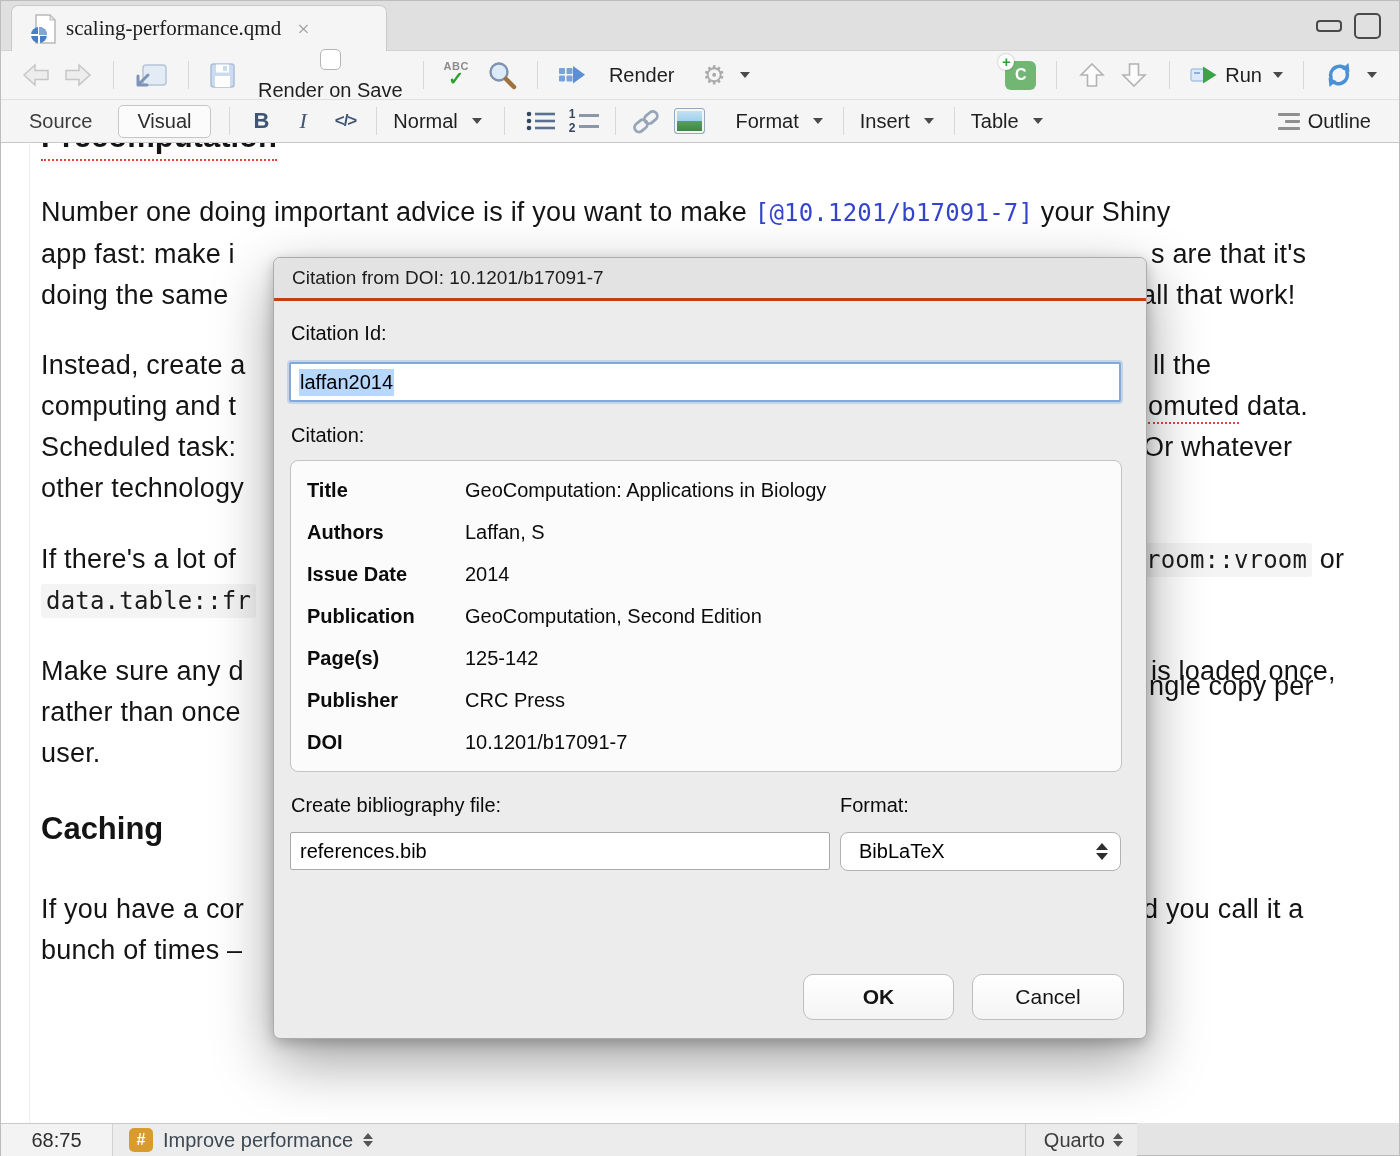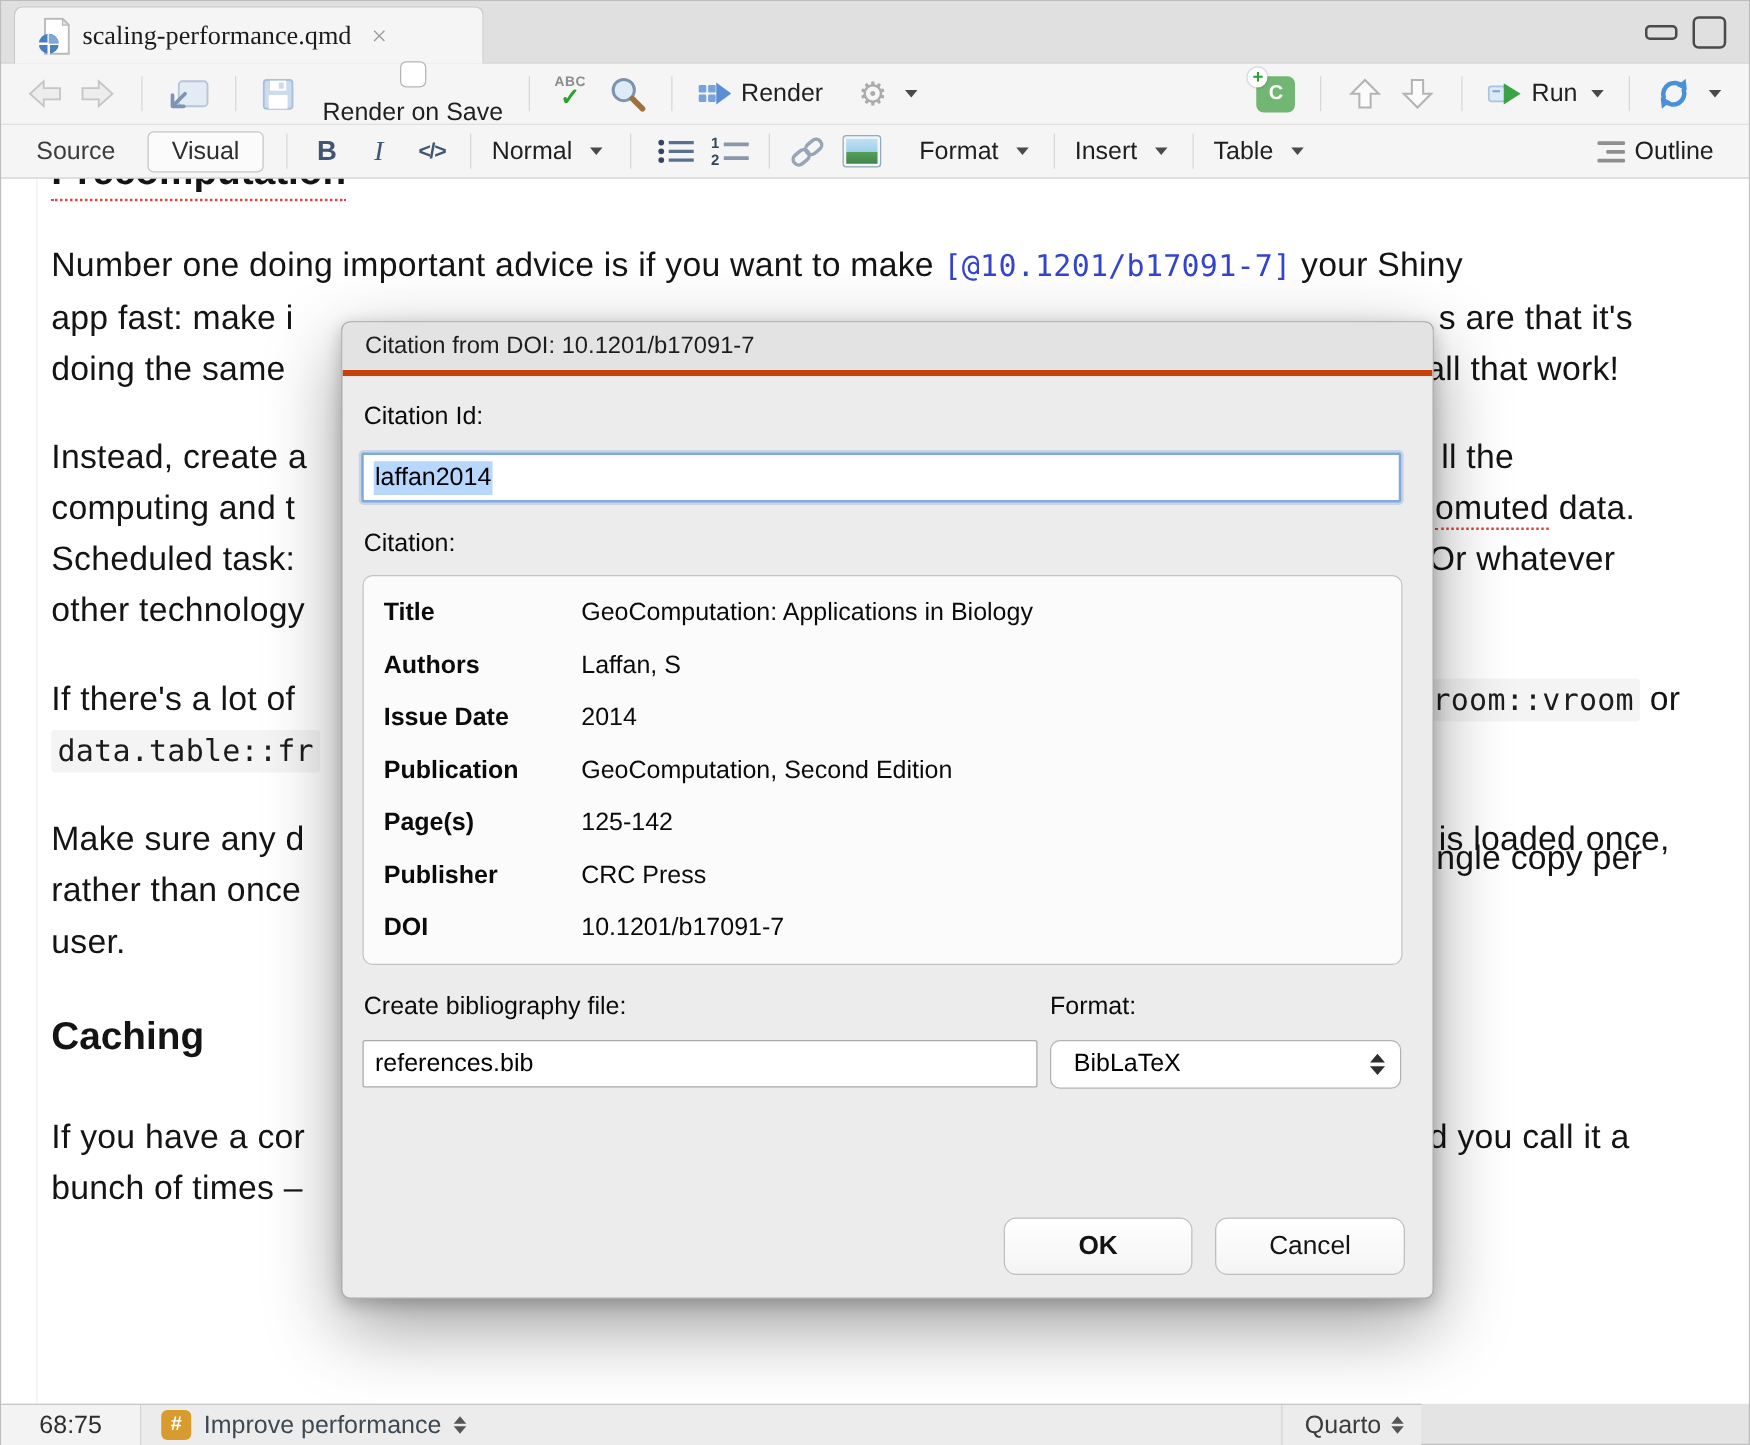--- a/index.html
+++ b/index.html
@@ -48,21 +48,21 @@
   .gutter-line { position:absolute; left:28px; top:0; bottom:0; width:1px; background:#efefef; }
   .doc-line { position:absolute; font-size:27px; color:#141414; white-space:pre; letter-spacing:0.2px; }
   .h1cut { position:absolute; left:40px; top:-24px; font-size:31px; font-weight:bold; color:#141414; border-bottom:2.5px dotted #e0453a; padding-bottom:4px; }
   .h2 { position:absolute; left:40px; font-size:31px; font-weight:bold; color:#141414; }
   .code { font-family:"DejaVu Sans Mono", monospace; font-size:24px; background:#f4f4f4; border-radius:3px; padding:3px 5px; color:#1c1c1c; }
   .cite { font-family:"DejaVu Sans Mono", monospace; font-size:24px; color:#3544cf; }
   .misspell { border-bottom:2.5px dotted #e0453a; padding-bottom:1px; }
 
   
   .dialog { position:absolute; left:272px; top:256px; width:874px; height:782px; background:#ececec; border:1px solid #ababab; border-radius:7px; box-shadow:0 22px 60px rgba(0,0,0,.38), 0 4px 14px rgba(0,0,0,.22); z-index:10; }
-  .dialog-title { height:43px; background:#e3e3e3; border-bottom:5px solid #c2410c; border-radius:7px 7px 0 0; display:flex; align-items:center; padding:0 18px; font-size:19px; color:#1d1d1d; }
+  .dialog-title { height:43px; background:#e3e3e3; border-bottom:3px solid #c2410c; border-radius:7px 7px 0 0; display:flex; align-items:center; padding:0 18px; font-size:19px; color:#1d1d1d; }
   .dlg-label { position:absolute; left:17px; font-size:20px; color:#0b0b0b; }
   .cit-id-input { position:absolute; left:15px; top:104px; width:832px; height:40px; background:#fff; border:2.5px solid #82a9dc; border-radius:2px; box-shadow:0 0 0 2px rgba(130,169,220,.35); display:flex; align-items:center; padding:0 8px; font-size:20px; color:#000; }
   .cit-id-input .sel { background:#b8d7fd; padding:2px 1px; }
   .details-box { position:absolute; left:16px; top:202px; width:832px; height:312px; background:#fbfbfb; border:1px solid #c3c3c3; border-radius:8px; padding:8px 16px; }
   .detail-row { display:grid; grid-template-columns:158px 1fr; height:42px; align-items:center; }
   .detail-label { font-weight:bold; font-size:20px; color:#0b0b0b; }
   .detail-value { font-size:20px; color:#0b0b0b; }
   .bib-input { position:absolute; left:16px; top:574px; width:540px; height:38px; background:#fff; border:1px solid #a9a9a9; border-radius:2px; display:flex; align-items:center; padding:0 9px; font-size:20px; color:#000; }
   .format-select { position:absolute; left:566px; top:574px; width:281px; height:39px; background:#fff; border:1px solid #b2b2b2; border-radius:8px; display:flex; align-items:center; padding:0 12px 0 18px; font-size:20px; color:#000; }
   .updown { display:flex; flex-direction:column; gap:3px; margin-left:auto; }
@@ -133,21 +133,21 @@
       <div class="sep"></div>
       <div class="spell">
         <span class="spell-abc">ABC</span>
         <span class="spell-check">✓</span>
       </div>
       <svg width="30" height="30" viewBox="0 0 30 30" style="margin-left:6px;">
         <circle cx="12" cy="12" r="8.5" fill="#dcebf7" stroke="#7d93ad" stroke-width="2.4"></circle>
         <line x1="19" y1="19" x2="27" y2="27" stroke="#a0713c" stroke-width="4.5" stroke-linecap="round"></line>
       </svg>
       <div class="sep"></div>
-      <div style="display:flex;align-items:center;gap:8px;">
+      <div style="display:flex;align-items:center;gap:24px;">
         <svg width="27" height="22" viewBox="0 0 27 22">
           <rect x="1" y="4" width="6" height="6" rx="1" fill="#76a3dd"></rect>
           <rect x="8.5" y="4" width="6" height="6" rx="1" fill="#76a3dd"></rect>
           <rect x="1" y="11.5" width="6" height="6" rx="1" fill="#76a3dd"></rect>
           <rect x="8.5" y="11.5" width="6" height="6" rx="1" fill="#76a3dd"></rect>
           <polygon points="15,2 27,10.8 15,19.5" fill="#5b8fd4"></polygon>
         </svg>
         <span class="tb-label">Render</span>
       </div>
       <div style="display:flex;align-items:center;gap:10px;margin-left:16px;">

